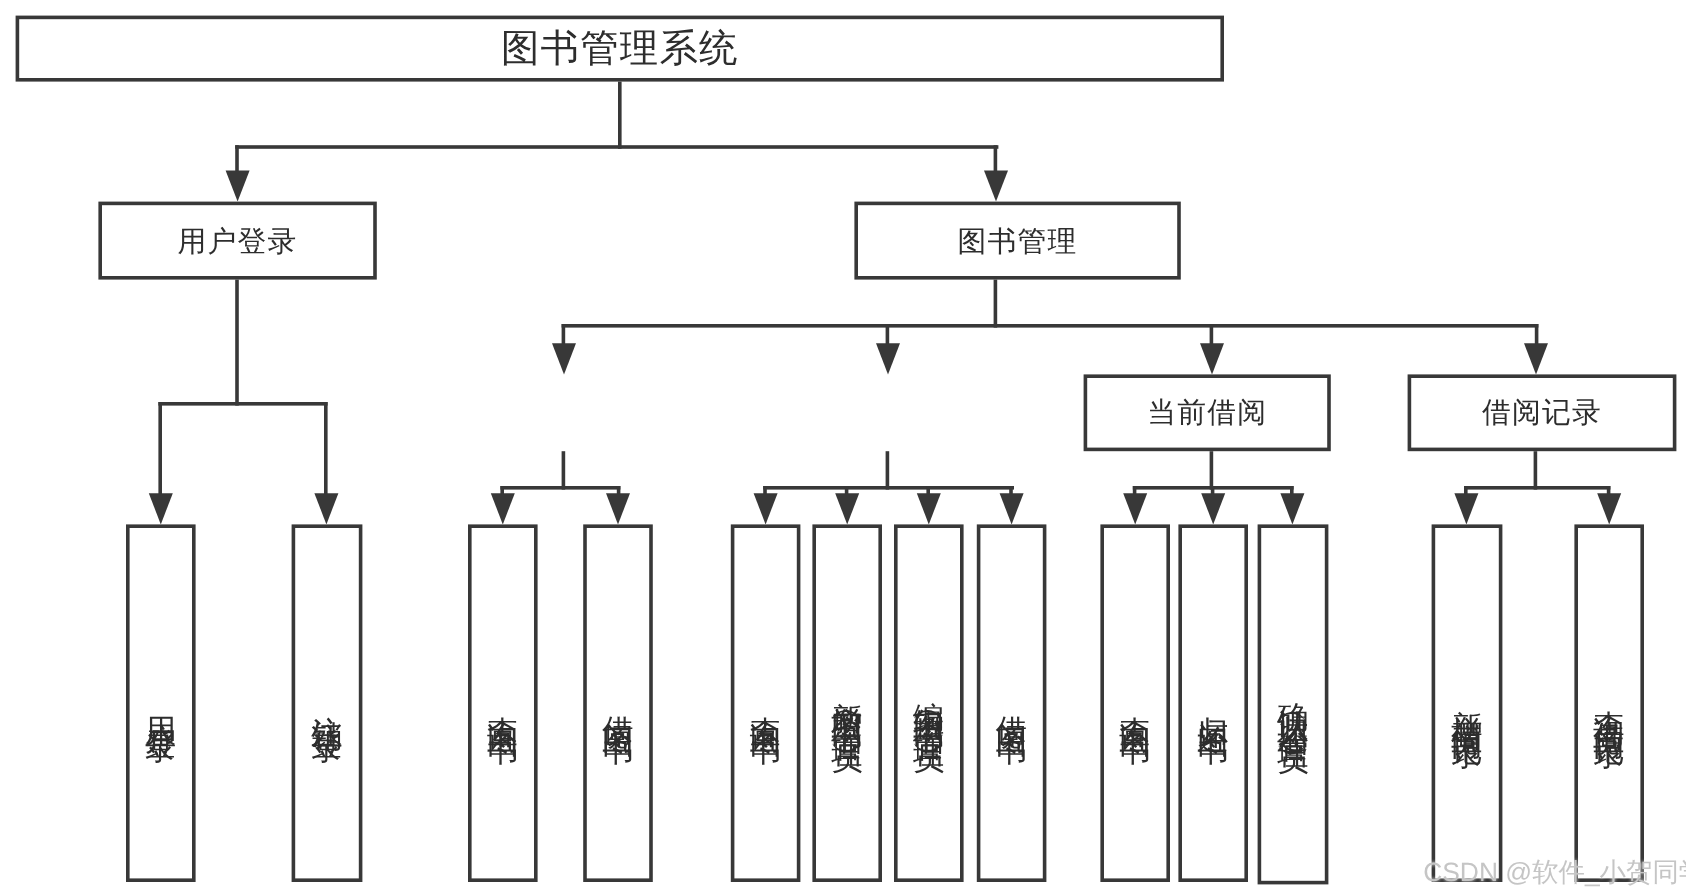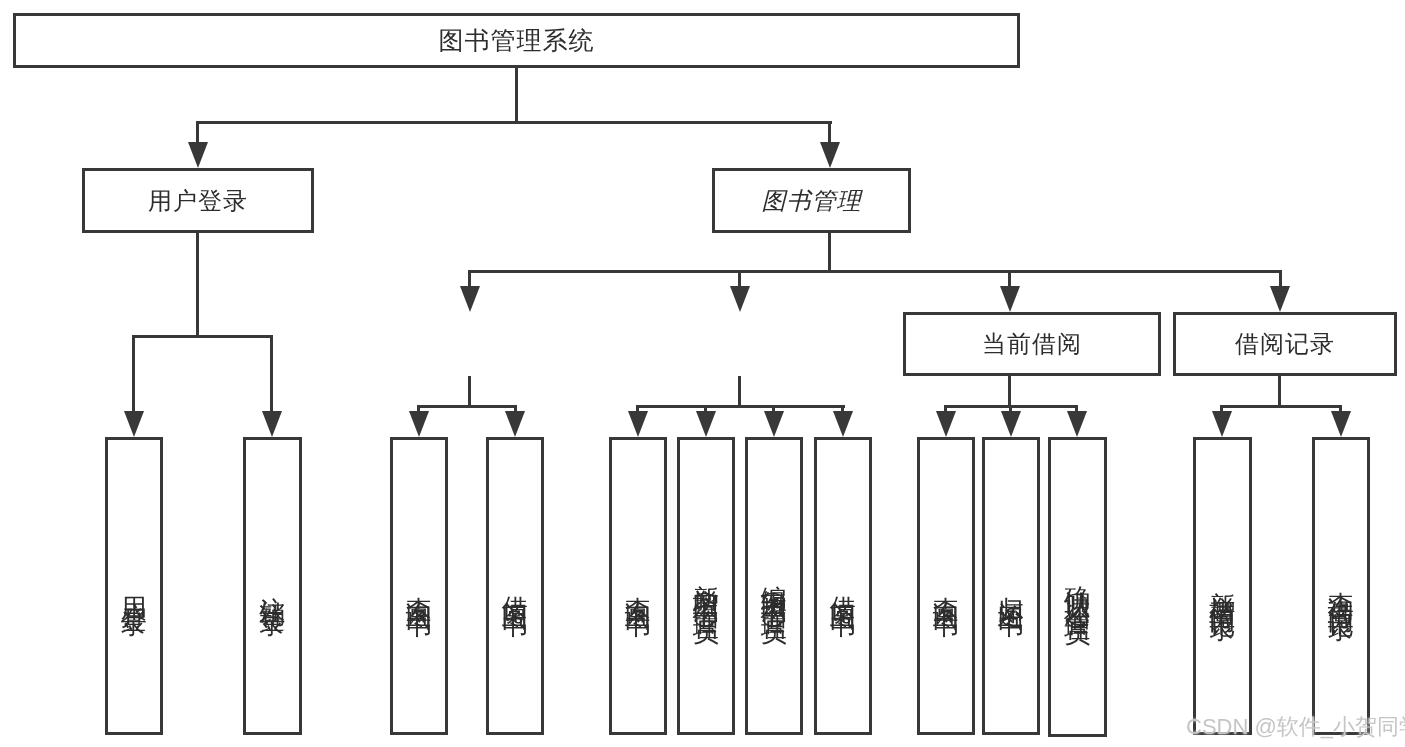--- a/index.html
+++ b/index.html
@@ -5,21 +5,21 @@
   html,body{margin:0;padding:0;background:#ffffff;}
   .stage{
     position:relative;width:1405px;height:747px;background:#ffffff;overflow:hidden;
     font-family:"Liberation Sans","DejaVu Sans",sans-serif;color:#2d2d2d;
   }
   .box{
     position:absolute;background:#ffffff;border:3px solid #383838;box-sizing:border-box;
     display:flex;align-items:center;justify-content:center;
   }
   .hbox{font-size:24px;letter-spacing:1px;}
-  .rootbox{font-size:25px;}
+  .rootbox{font-size:32px;}
   .vtext{
     writing-mode:vertical-rl;text-orientation:mixed;
     font-size:26px;line-height:1.1;letter-spacing:5px;white-space:nowrap;
   }
   .line{position:absolute;background:#383838;}
   .v{width:3px;}
   .h{height:3px;}
   .arrow{
     position:absolute;width:0;height:0;
     border-left:10px solid transparent;border-right:10px solid transparent;
@@ -42,21 +42,21 @@
   <div class="line v" style="left:515px;top:68px;height:56px;"></div>
   <div class="line h" style="left:196px;top:121px;width:636px;"></div>
   <div class="line v" style="left:196px;top:121px;height:25px;"></div>
   <div class="line v" style="left:828px;top:121px;height:25px;"></div>
   <div class="arrow" style="left:188px;top:142px;"></div>
   <div class="arrow" style="left:820px;top:142px;"></div>
 
   <div class="box hbox" style="left:82px;top:168px;width:232px;height:65px;">
     <span>用户登录</span>
   </div>
-  <div class="box hbox" style="left:712px;top:168px;width:199px;height:65px;font-style:italic;">
+  <div class="box hbox" style="left:712px;top:168px;width:272px;height:65px;">
     <span>图书管理</span>
   </div>
 
   <div class="line v" style="left:196px;top:233px;height:105px;"></div>
   <div class="line h" style="left:132px;top:335px;width:141px;"></div>
   <div class="line v" style="left:132px;top:335px;height:78px;"></div>
   <div class="line v" style="left:270px;top:335px;height:78px;"></div>
   <div class="arrow" style="left:124px;top:411px;"></div>
   <div class="arrow" style="left:262px;top:411px;"></div>
 
@@ -64,21 +64,21 @@
   <div class="line h" style="left:468px;top:270px;width:814px;"></div>
   <div class="line v" style="left:468px;top:270px;height:19px;"></div>
   <div class="line v" style="left:738px;top:270px;height:19px;"></div>
   <div class="line v" style="left:1008px;top:270px;height:19px;"></div>
   <div class="line v" style="left:1279px;top:270px;height:19px;"></div>
   <div class="arrow" style="left:460px;top:286px;"></div>
   <div class="arrow" style="left:730px;top:286px;"></div>
   <div class="arrow" style="left:1000px;top:286px;"></div>
   <div class="arrow" style="left:1270px;top:286px;"></div>
 
-  <div class="box hbox" style="left:903px;top:312px;width:258px;height:64px;">
+  <div class="box hbox" style="left:903px;top:312px;width:206px;height:64px;">
     <span>当前借阅</span>
   </div>
   <div class="box hbox" style="left:1173px;top:312px;width:224px;height:64px;">
     <span>借阅记录</span>
   </div>
 
   <div class="line v" style="left:468px;top:376px;height:32px;"></div>
   <div class="line h" style="left:417px;top:405px;width:100px;"></div>
   <div class="line v" style="left:417px;top:405px;height:9px;"></div>
   <div class="line v" style="left:514px;top:405px;height:9px;"></div>

